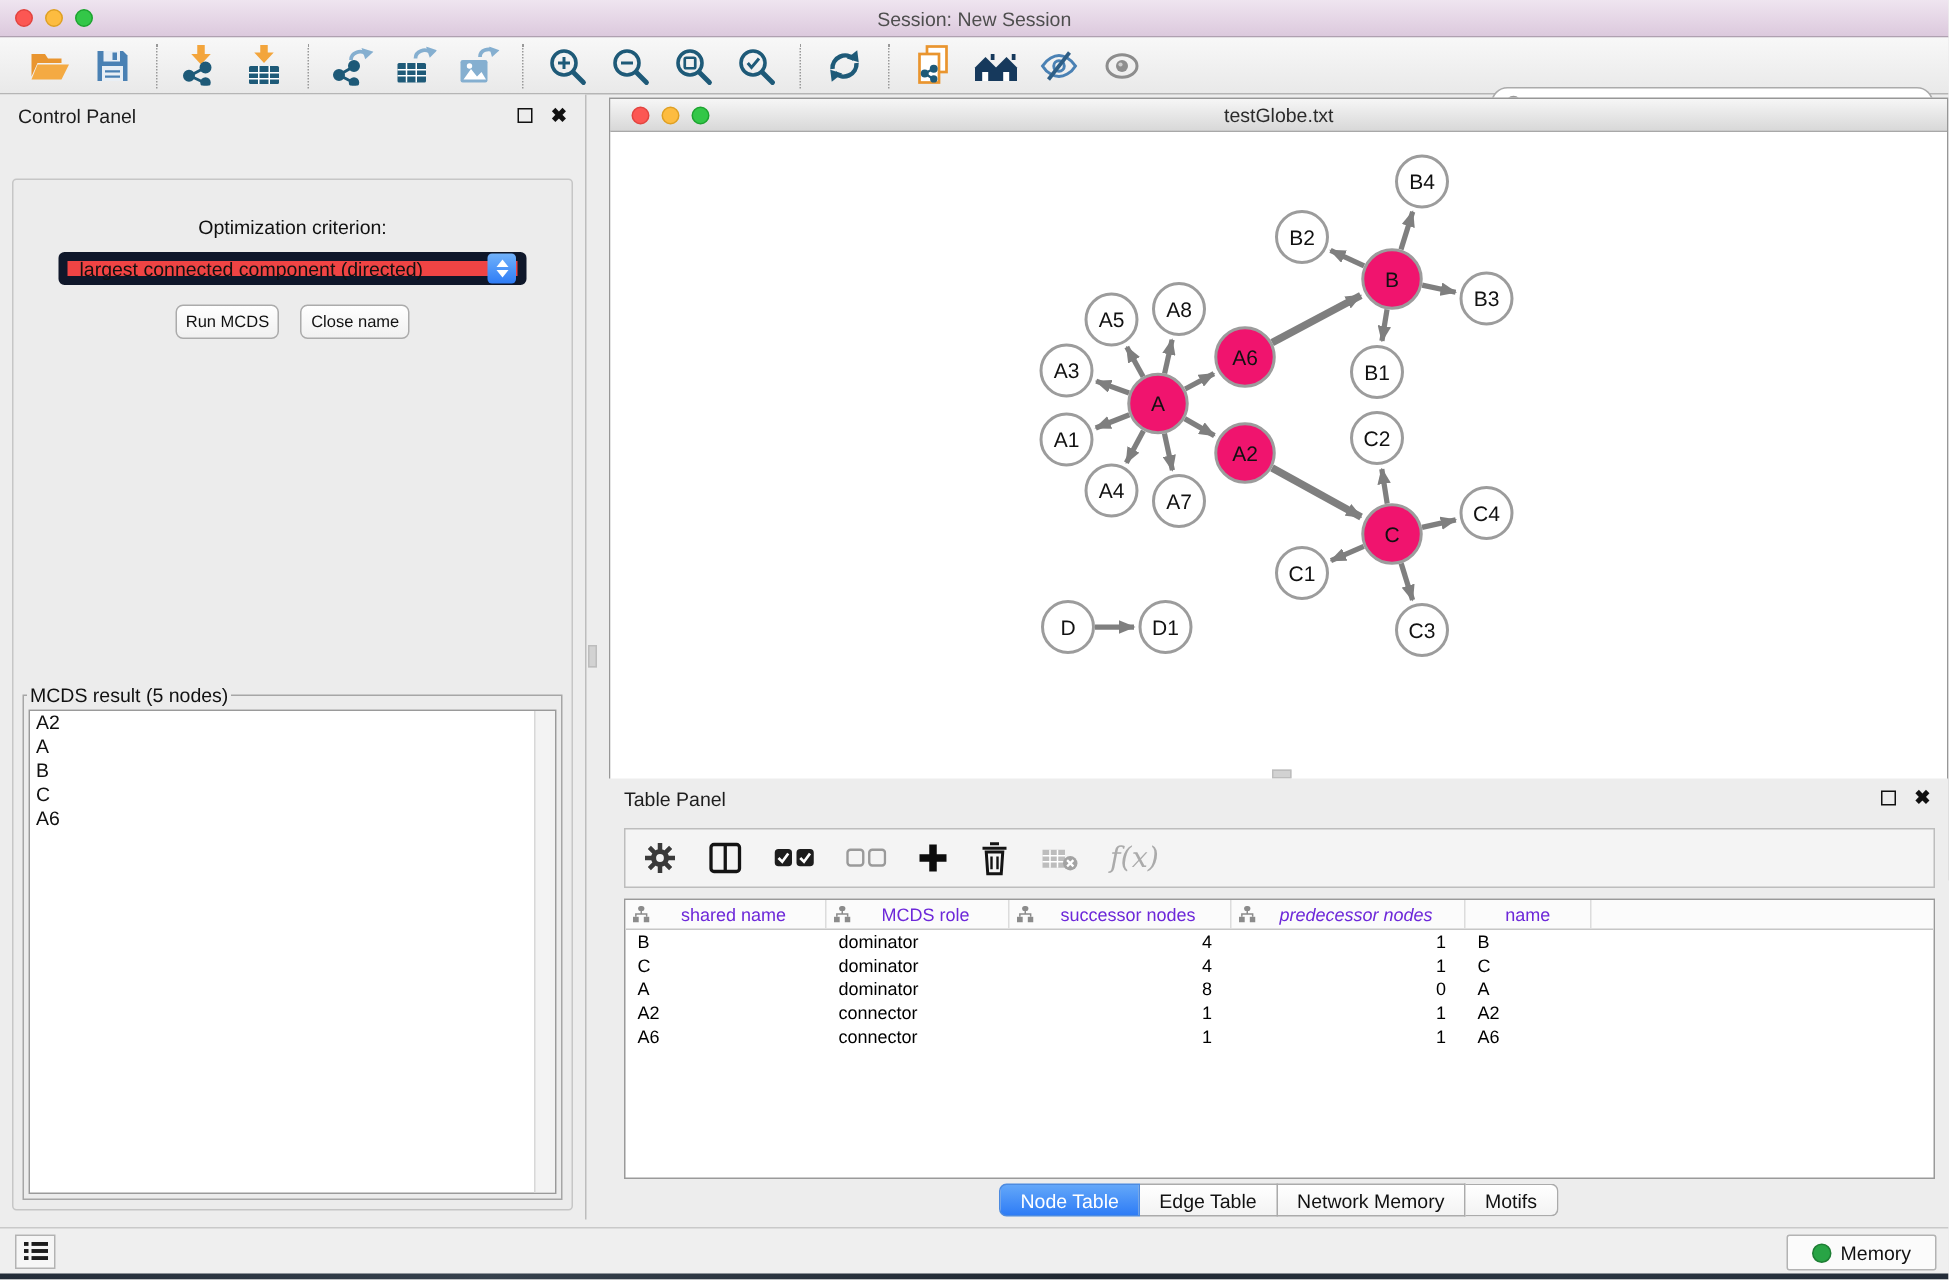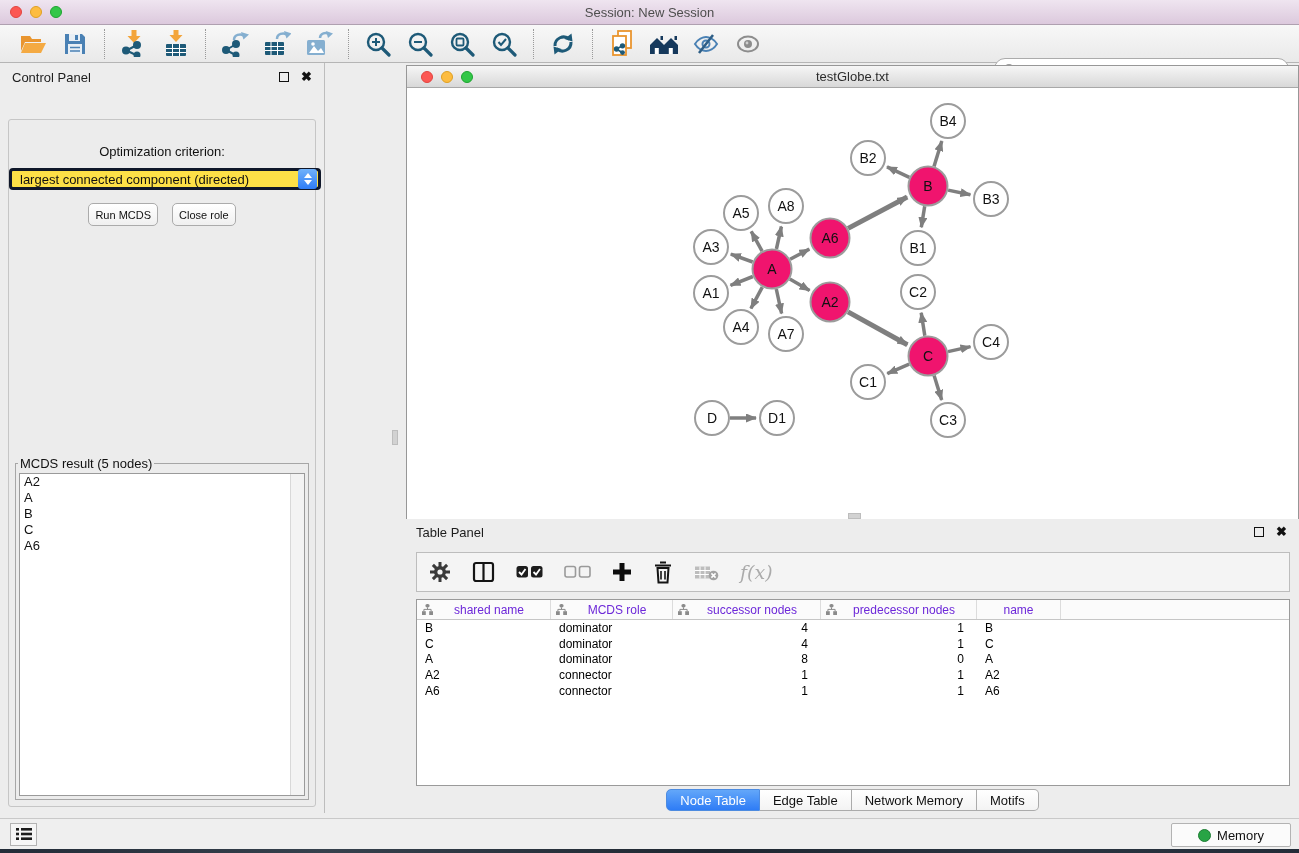--- a/index.html
+++ b/index.html
@@ -25,37 +25,37 @@
   .tb-btn { width:42px; height:32px; background:none; border:none; display:flex;
     align-items:center; justify-content:center; cursor:default; }
   .tb-sep { width:1px; height:30px; border-left:1px dotted #999; margin:0 8px; }
   .searchbox { position:absolute; right:10px; top:33px; width:295px; height:23px;
     background:#fff; border:1px solid #ABABAB; border-radius:11px; display:flex;
     align-items:center; padding:0 8px; }
   .searchbox input { border:none; outline:none; flex:1; font-size:13px; margin-left:5px;
     font-family:"Liberation Sans",sans-serif; background:transparent; }
 
   
-  .control-panel { position:absolute; left:0; top:63px; width:325px; height:750px;
+  .control-panel { position:absolute; left:0; top:63px; width:391px; height:750px;
     background:#EDEDED; border-right:1px solid #BDBDBD; }
   .panel-header { height:28px; display:flex; align-items:center; padding:0 12px; }
   .panel-header .ptitle { font-size:13px; color:#1d1d1d; flex:1; }
   .win-float { width:10px; height:10px; border:1.5px solid #111; display:inline-block; margin-right:12px; cursor:default; }
   .win-close { font-size:13px; font-weight:bold; color:#111; cursor:default; line-height:10px; }
   .seg-row { display:flex; justify-content:center; }
   .seg-tab { height:22px; line-height:22px; padding:0 13px; font-size:13px; color:#111;
     background:linear-gradient(#FFFFFF,#F3F3F3); border:1px solid #ABABAB; border-left:none; cursor:default; }
   .seg-tab:first-child { border-left:1px solid #ABABAB; border-radius:5px 0 0 5px; }
   .seg-tab:last-child { border-radius:0 5px 5px 0; }
   .seg-tab.selected { background:linear-gradient(#63A7F9,#2E7CF6); border-color:#4D8BE0; color:#fff; }
   .cp-body { position:absolute; left:8px; right:8px; top:56px; bottom:6px;
     background:#ECECEC; border:1px solid #C6C6C6; border-radius:3px; }
   .opt-label { text-align:center; font-size:13px; color:#111; padding-top:24px; }
-  .combo { width:312px; height:22px; border:3px solid #0f172a; border-radius:4px;
-    background:#fde047; display:flex; align-items:center; margin:9px auto 0; cursor:default; }
+  .combo { width:312px; height:22px; border:6px solid #0f172a; border-radius:4px;
+    background:#ef4444; display:flex; align-items:center; margin:9px auto 0; cursor:default; }
   .combo-text { flex:1; font-size:13px; color:#111; padding-left:8px; white-space:nowrap;
     overflow:hidden; }
   .combo-step { width:19px; height:20px; margin-right:1px; border-radius:3px;
     background:linear-gradient(#71B2FA,#2E7CF6); display:flex; flex-direction:column;
     align-items:center; justify-content:center; gap:2px; }
   .chev-up { width:0; height:0; border-left:4px solid transparent; border-right:4px solid transparent; border-bottom:5px solid #fff; }
   .chev-dn { width:0; height:0; border-left:4px solid transparent; border-right:4px solid transparent; border-top:5px solid #fff; }
   .btn-row { display:flex; justify-content:center; gap:14px; margin-top:13px; }
   .mac-btn { background:linear-gradient(#FFFFFF,#F0F0F0); border:1px solid #ABABAB;
     border-radius:5px; height:23px; font-size:11px; color:#111; padding:0 6px;
@@ -105,21 +105,21 @@
   .tbl-cell.right { text-align:right; padding-right:13px; }
   .tbl-tabs { position:absolute; left:0; right:0; top:270px; display:flex; justify-content:center; }
 
   
   .statusbar { position:absolute; left:0; top:818px; width:1299px; height:31px;
     background:#EFEFEF; border-top:1px solid #C9C9C9; display:flex; align-items:center; }
   .status-list-btn { width:27px; height:23px; margin-left:10px; background:#F6F6F6;
     border:1px solid #B3B3B3; display:flex; align-items:center; justify-content:center; cursor:default; }
   .memory-btn { position:absolute; right:8px; top:4px; height:24px; background:#FBFBFB;
     border:1px solid #B3B3B3; border-radius:2px; display:flex; align-items:center;
-    gap:6px; padding:0 26px; font-size:13px; color:#111; cursor:default; }
+    gap:6px; padding:0 16px; font-size:13px; color:#111; cursor:default; }
   .mem-dot { width:13px; height:13px; border-radius:50%; background:#28A445; border:1px solid #1E7E34; }
   .bottom-strip { position:absolute; left:0; top:849px; width:1299px; height:4px;
     background:linear-gradient(90deg,#232C38,#36414d 25%,#1F2731 55%,#2A3541 80%,#232C38); }
 </style>
 </head>
 <body>
 
 <div class="titlebar">
   <div class="lights">
     <span class="tl red"></span>
@@ -292,21 +292,21 @@
     <div class="opt-label">Optimization criterion:</div>
     <div class="combo">
       <span class="combo-text">largest connected component (directed)</span>
       <span class="combo-step">
           <span class="chev-up"></span>
           <span class="chev-dn"></span>
         </span>
     </div>
     <div class="btn-row">
       <button class="mac-btn">Run MCDS</button>
-      <button class="mac-btn">Close role</button>
+      <button class="mac-btn">Close name</button>
     </div>
     <fieldset class="mcds-fieldset">
       <legend>MCDS result (5 nodes)</legend>
       <div class="listbox">
         <div>
             <div class="list-item">A2</div>
             <div class="list-item">A</div>
             <div class="list-item">B</div>
             <div class="list-item">C</div>
             <div class="list-item">A6</div>
@@ -530,21 +530,21 @@
           <svg width="11" height="11" viewBox="0 0 11 11">
             <g fill="#8B8B8B">
               <rect x="3.4" y="0" width="4.2" height="3.4" rx="1.7"></rect>
               <rect x="0" y="7.2" width="3.8" height="3.8"></rect>
               <rect x="7.2" y="7.2" width="3.8" height="3.8"></rect>
             </g>
             <path d="M5.5 3.4v2M1.9 7.2V5.4h7.2v1.8" stroke="#8B8B8B" fill="none"></path>
           </svg>
           <span class="hlabel">successor nodes</span>
         </div>
-        <div class="tbl-hcell" style="width: 156px;">
+        <div class="tbl-hcell" style="width: 156px; font-style: italic;">
           <svg width="11" height="11" viewBox="0 0 11 11">
             <g fill="#8B8B8B">
               <rect x="3.4" y="0" width="4.2" height="3.4" rx="1.7"></rect>
               <rect x="0" y="7.2" width="3.8" height="3.8"></rect>
               <rect x="7.2" y="7.2" width="3.8" height="3.8"></rect>
             </g>
             <path d="M5.5 3.4v2M1.9 7.2V5.4h7.2v1.8" stroke="#8B8B8B" fill="none"></path>
           </svg>
           <span class="hlabel">predecessor nodes</span>
         </div>

